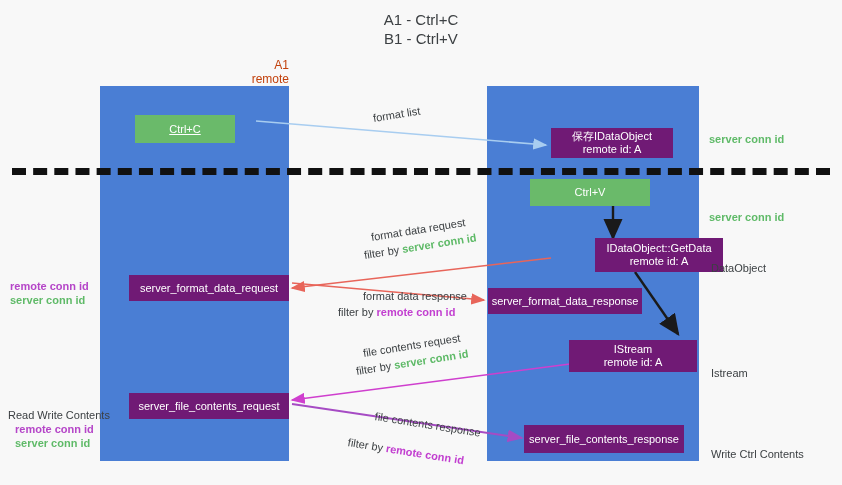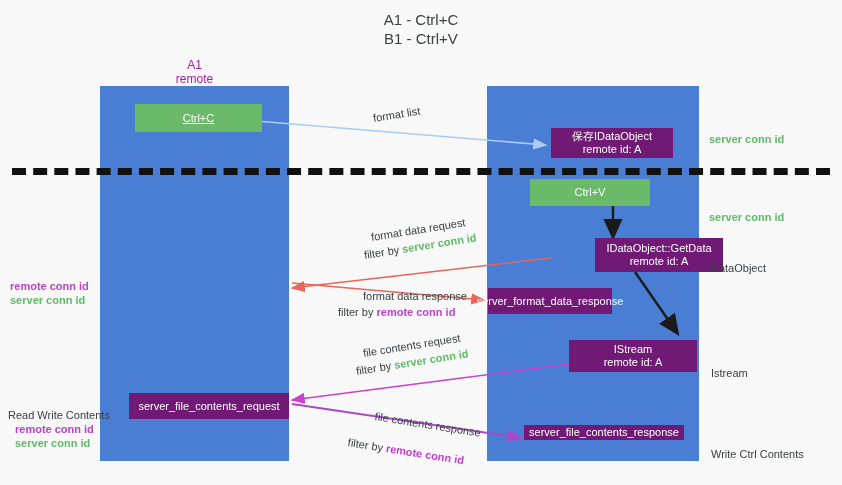--- a/index.html
+++ b/index.html
@@ -28,22 +28,22 @@
     left: 0; top: 10px;
     width: 842px;
     text-align: center;
     color: #3c4043;
     font-size: 15px;
     line-height: 19px;
   }
 
   
   .col-head {
-    text-align: center;
-    color: #a21caf;
+    text-align: right;
+    color: #c2410c;
     font-size: 12px;
     line-height: 14px;
   }
   #head-a1 { left: 100px; top: 58px; width: 189px; }
   #head-b1 { left: 487px; top: 58px; width: 212px; margin-top: 28px; }
 
   
   .lane {
     background: #4a7ed4;
     top: 86px;
@@ -153,53 +153,56 @@
 
     <line x1="551" y1="258" x2="292" y2="288" stroke="#e8655a" stroke-width="1.6" marker-end="url(#ah-red)"></line>
 
     <line x1="292" y1="283" x2="484" y2="300" stroke="#e8655a" stroke-width="1.6" marker-end="url(#ah-red)"></line>
 
     <line x1="570" y1="364" x2="292" y2="400" stroke="#cf3fce" stroke-width="1.6" marker-end="url(#ah-magenta)"></line>
 
     <line x1="292" y1="404" x2="522" y2="438" stroke="#a64bc4" stroke-width="1.8" marker-end="url(#ah-purple)"></line>
   </svg>
 
-  <div class="abs box box-green" style="left:135px; top:104px; width:127px; height:28px;text-decoration:underline;">
+  <div class="abs box box-green" style="left:135px; top:115px; width:100px; height:28px;text-decoration:underline;">
     <span>Ctrl+C</span>
   </div>
 
   <div class="abs box box-orange" style="left:551px; top:128px; width:122px; height:30px;">
     <span>保存IDataObject</span>
     <span>remote id: A</span>
   </div>
 
   <div class="abs box box-green" style="left:530px; top:179px; width:120px; height:27px;">
     <span>Ctrl+V</span>
   </div>
 
   <div class="abs box box-orange" style="left:551px; top:238px; width:128px; height:34px;margin-left:44px;">
     <span>IDataObject::GetData</span>
     <span>remote id: A</span>
   </div>
 
-
-  <div class="abs box box-orange" style="left:488px; top:288px; width:124px; height:26px;">
+  <div class="abs box box-orange" style="left:129px; top:275px; width:160px; height:26px;">
+    <span>server_format_data_request</span>
+  </div>
+
+  <div class="abs box box-orange" style="left:488px; top:288px; width:154px; height:26px;">
     <span>server_format_data_response</span>
   </div>
 
   <div class="abs box box-orange" style="left:569px; top:340px; width:128px; height:32px;">
     <span>IStream</span>
     <span>remote id: A</span>
   </div>
 
   <div class="abs box box-orange" style="left:129px; top:393px; width:160px; height:26px;">
     <span>server_file_contents_request</span>
   </div>
 
-  <div class="abs box box-orange" style="left:524px; top:425px; width:160px; height:15px;">
+  <div class="abs box box-orange" style="left:524px; top:425px; width:160px; height:28px;">
     <span>server_file_contents_response</span>
   </div>
 
   <div class="abs" id="divider"></div>
 
   <div class="abs edge-label rot-up" style="left:373px; top:111px;">format list</div>
 
   <div class="abs edge-label rot-up" style="left:371px; top:230px;">format data request</div>
   <div class="abs edge-label rot-up" style="left:364px; top:248px;">
     <span>filter by </span><span class="g">server conn id</span>

